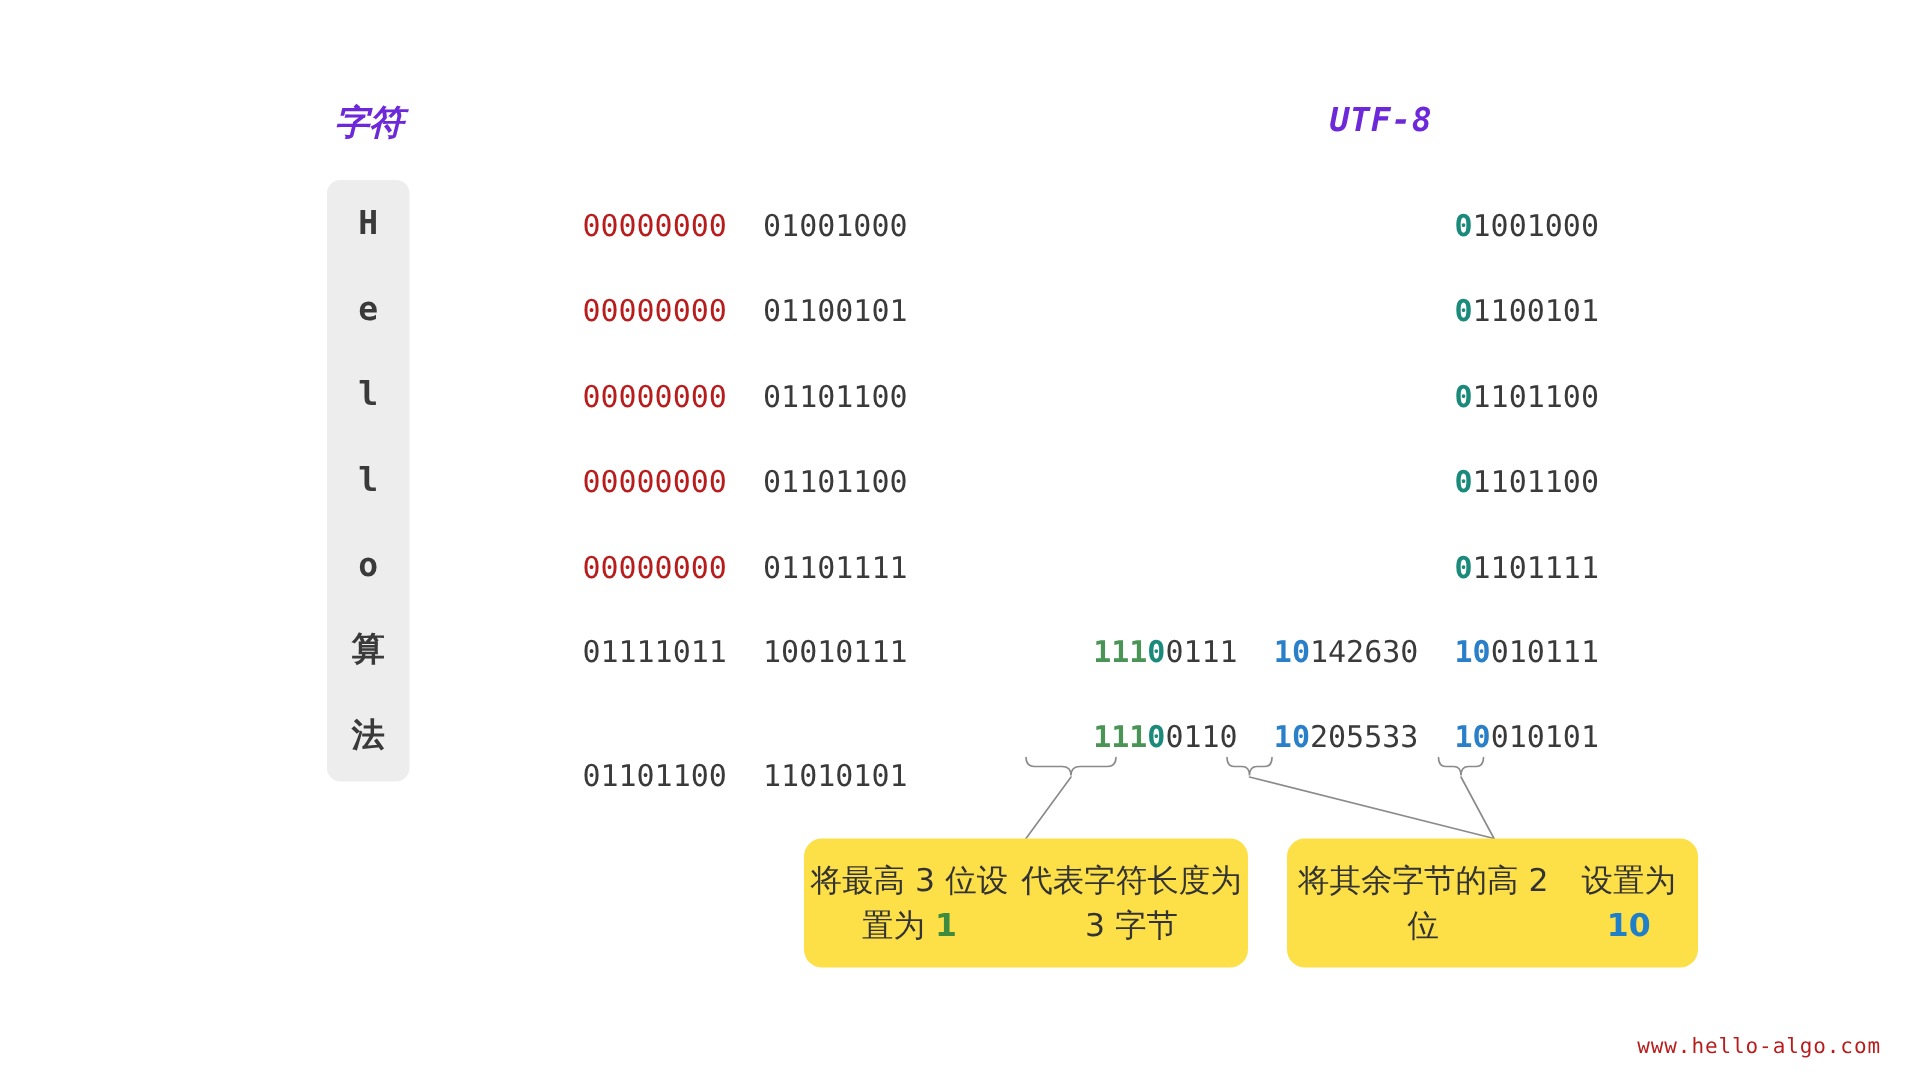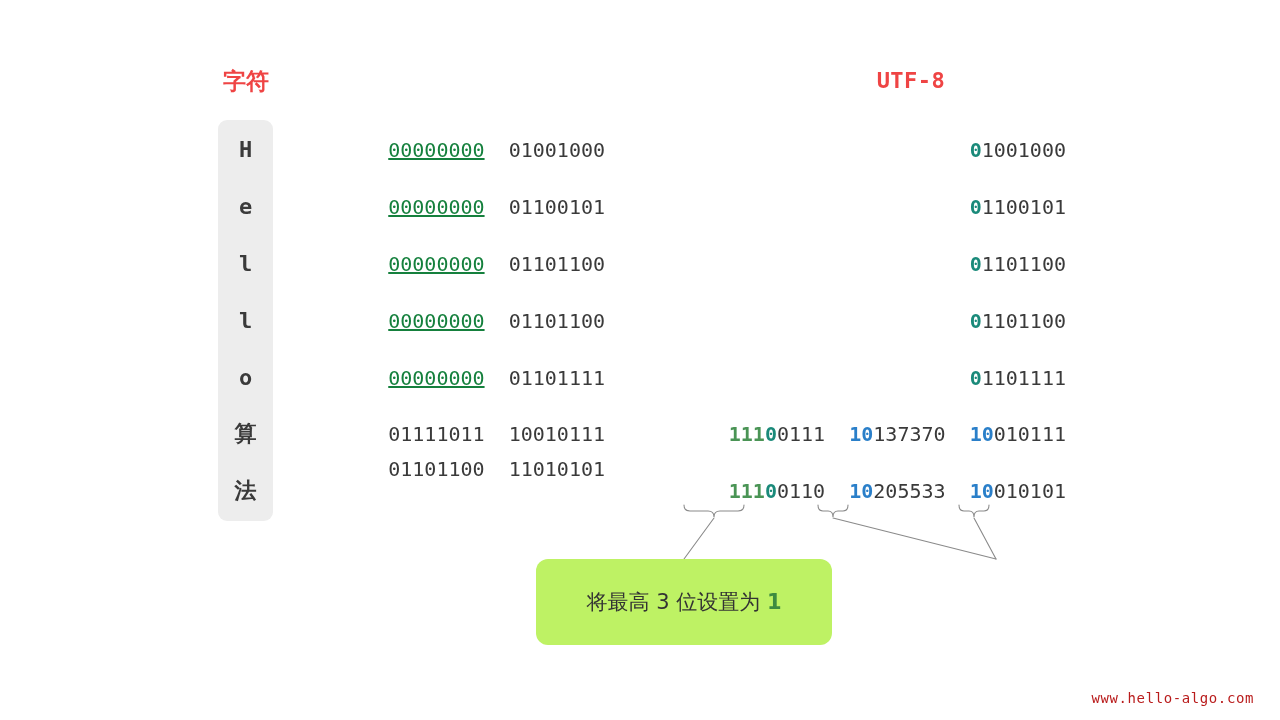--- a/index.html
+++ b/index.html
@@ -21,45 +21,46 @@
     left: 0;
     top: 0;
     width: 1280px;
     height: 720px;
   }
 
   
   .col-header {
     position: absolute;
     font-weight: bold;
-    color: #ef4444;
+    color: #6d28d9;
     white-space: nowrap;
+    font-style: italic;
   }
   .hdr-char {
     left: 218px;
     top: 66px;
     width: 56px;
     text-align: center;
     font-size: 23px;
     font-family: "DejaVu Sans", sans-serif;
   }
   .hdr-unicode {
     left: 378px;
     top: 68px;
     width: 200px;
     text-align: center;
     font-size: 22px;
     letter-spacing: 0.5px;
     font-family: "DejaVu Sans Mono", monospace;
   }
   .hdr-utf8 {
-    left: 831px;
+    left: 795px;
     top: 68px;
     width: 160px;
-    text-align: center;
+    text-align: right;
     font-size: 22px;
     letter-spacing: 0.5px;
     font-family: "DejaVu Sans Mono", monospace;
   }
 
   
   .char-col-bg {
     position: absolute;
     left: 218px;
     top: 120px;
@@ -90,42 +91,42 @@
     left: 305px;
     width: 300px;
     height: 26px;
     line-height: 26px;
     text-align: right;
     font-size: 20px;
     font-family: "DejaVu Sans Mono", monospace;
     white-space: pre;
     letter-spacing: 0px;
   }
-  .b-dim  { color: #15803d; text-decoration: underline; }
+  .b-dim  { color: #b91c1c; }
   .b-dark { color: #3a3a3a; text-align: right; }
 
   
   .utf-cell {
     position: absolute;
     right: 214px;
     height: 26px;
     line-height: 26px;
     text-align: right;
     font-size: 20px;
     font-family: "DejaVu Sans Mono", monospace;
     white-space: pre;
   }
   .b-green { color: #4a9455; font-weight: bold; }
   .b-teal  { color: #1a8a7a; font-weight: bold; }
   .b-blue  { color: #2a7fc9; font-weight: bold; }
 
   
   .callout {
     position: absolute;
-    background: #bef264;
+    background: #fde047;
     border-radius: 12px;
     display: flex;
     flex-direction: row;
     align-items: center;
     justify-content: center;
     color: #333333;
     font-size: 21px;
     line-height: 30px;
     font-family: "DejaVu Sans", sans-serif;
     text-align: center;
@@ -177,23 +178,23 @@
       <div class="uni-cell" style="top: 251px;"><span class="b-dim">00000000</span><span>  </span><span class="b-dark">01101100</span></div>
       <div class="utf-cell" style="top: 251px;"><span class="b-teal">0</span><span class="b-dark">1101100</span></div>
       <div class="char-cell mono" style="top: 308px;">l</div>
       <div class="uni-cell" style="top: 308px;"><span class="b-dim">00000000</span><span>  </span><span class="b-dark">01101100</span></div>
       <div class="utf-cell" style="top: 308px;"><span class="b-teal">0</span><span class="b-dark">1101100</span></div>
       <div class="char-cell mono" style="top: 365px;">o</div>
       <div class="uni-cell" style="top: 365px;"><span class="b-dim">00000000</span><span>  </span><span class="b-dark">01101111</span></div>
       <div class="utf-cell" style="top: 365px;"><span class="b-teal">0</span><span class="b-dark">1101111</span></div>
       <div class="char-cell" style="top: 421px;">算</div>
       <div class="uni-cell" style="top: 421px;"><span class="b-dark">01111011</span><span>  </span><span class="b-dark">10010111</span></div>
-      <div class="utf-cell" style="top: 421px;"><span class="b-green">111</span><span class="b-teal">0</span><span class="b-dark">0111</span><span>  </span><span class="b-blue">10</span><span class="b-dark">137370</span><span>  </span><span class="b-blue">10</span><span class="b-dark">010111</span></div>
+      <div class="utf-cell" style="top: 421px;"><span class="b-green">111</span><span class="b-teal">0</span><span class="b-dark">0111</span><span>  </span><span class="b-blue">10</span><span class="b-dark">142630</span><span>  </span><span class="b-blue">10</span><span class="b-dark">010111</span></div>
       <div class="char-cell" style="top: 478px;">法</div>
-      <div class="uni-cell" style="top: 456px;"><span class="b-dark">01101100</span><span>  </span><span class="b-dark">11010101</span></div>
+      <div class="uni-cell" style="top: 504px;"><span class="b-dark">01101100</span><span>  </span><span class="b-dark">11010101</span></div>
       <div class="utf-cell" style="top: 478px;"><span class="b-green">111</span><span class="b-teal">0</span><span class="b-dark">0110</span><span>  </span><span class="b-blue">10</span><span class="b-dark">205533</span><span>  </span><span class="b-blue">10</span><span class="b-dark">010101</span></div>
     </div>
 
   <svg class="overlay" viewBox="0 0 1280 720" xmlns="http://www.w3.org/2000/svg">
     <g fill="none" stroke="#8a8a8a" stroke-width="1.1" stroke-linecap="round">
 
       <path d="M684 505 q0 6 6 6 h18 q6 0 6 6 q0 -6 6 -6 h18 q6 0 6 -6"></path>
 
       <path d="M818 505 q0 6 5 6 h5 q5 0 5 6 q0 -6 5 -6 h5 q5 0 5 -6"></path>
 
@@ -204,18 +205,29 @@
       <path d="M833 518 L996 559"></path>
 
       <path d="M974 518 L996 559"></path>
     </g>
   </svg>
 
   <div class="callout callout-1">
     <div>
       <span>将最高 3 位设置为 </span><span class="hl-green">1</span>
     </div>
+    <div>
+      <span>代表字符长度为 3 字节</span>
+    </div>
   </div>
 
+  <div class="callout callout-2">
+    <div>
+      <span>将其余字节的高 2 位</span>
+    </div>
+    <div>
+      <span>设置为 </span><span class="hl-blue">10</span>
+    </div>
+  </div>
 
   <div class="watermark">www.hello-algo.com</div>
 
 </div>
 
 </body></html>

